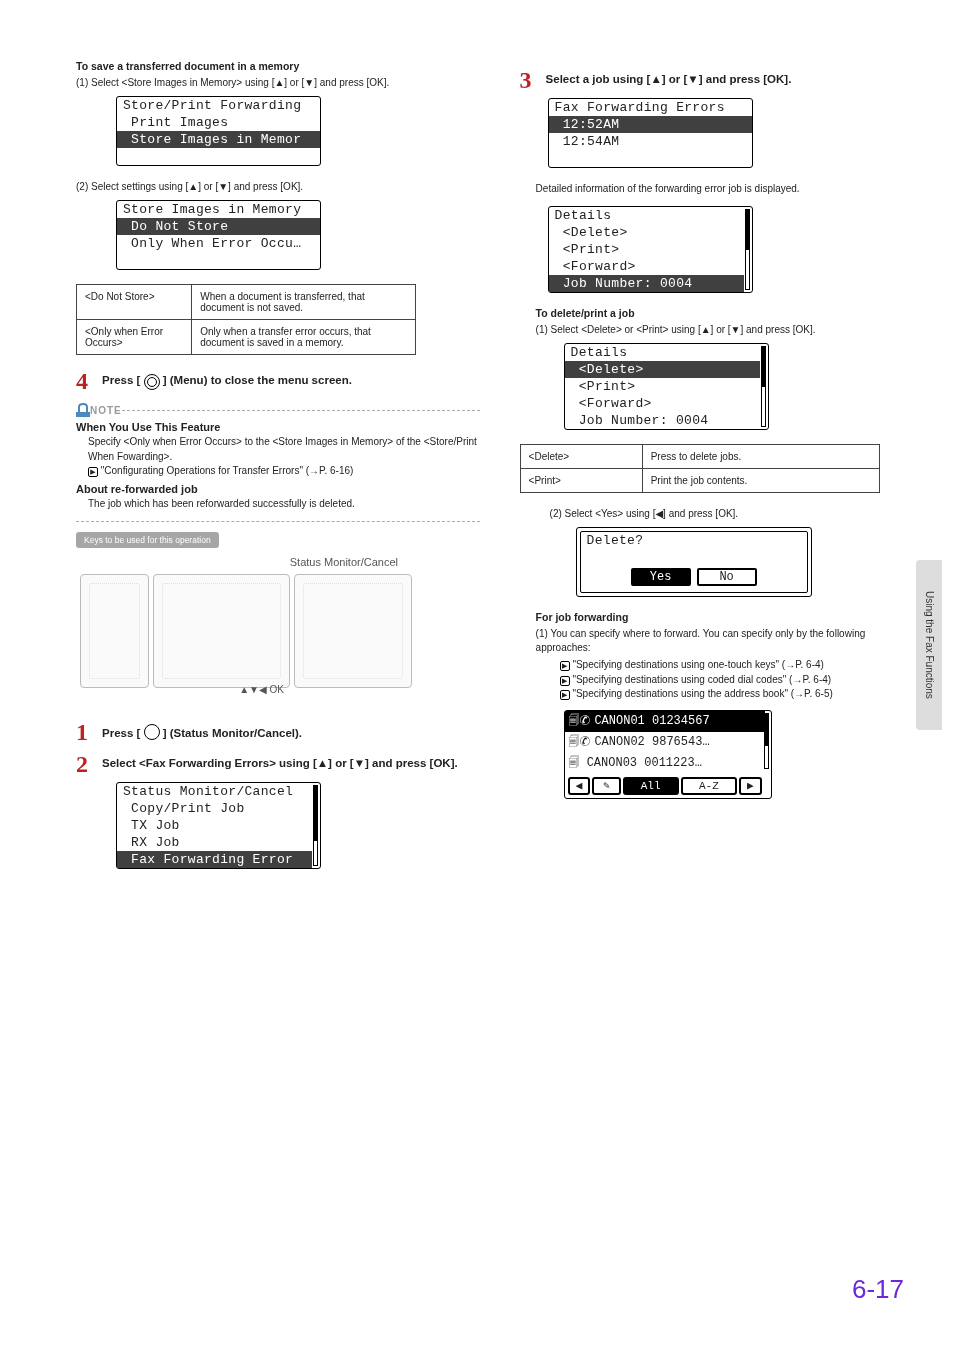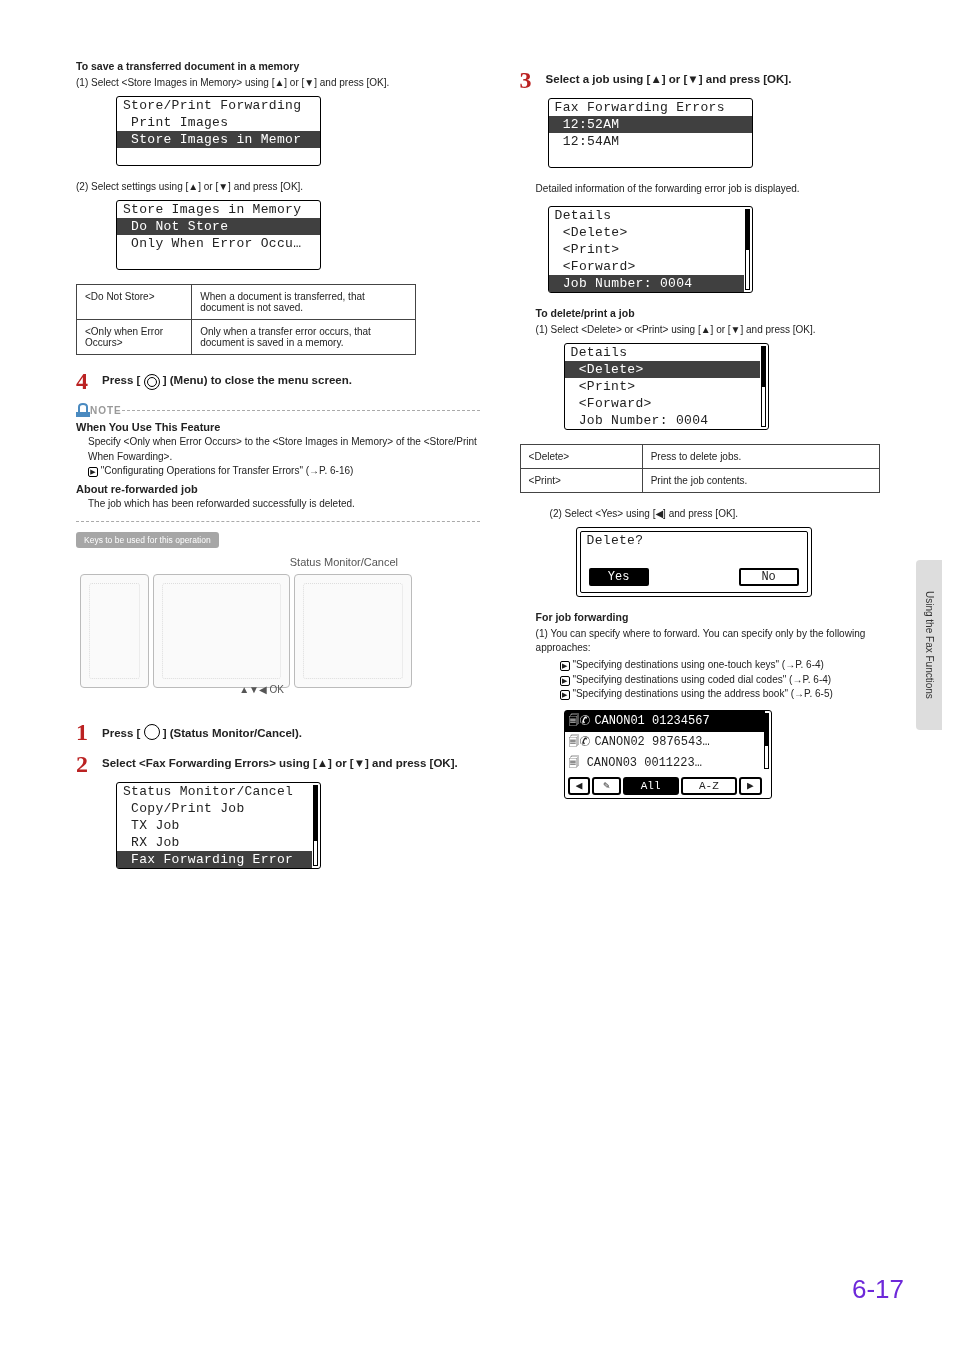--- a/index.html
+++ b/index.html
@@ -234,21 +234,21 @@
     </tbody>
       </table>
 
     <div class="substep" style="padding-left:30px">(2)  Select &lt;Yes&gt; using [◀] and press [OK].</div>
 
     <div class="lcd" style="margin-left:56px;width:236px">
       <div class="lcd-inner" style="padding:3px">
         <div style="border:1px solid #000;border-radius:2px;padding-bottom:4px">
           <div class="lcd-row">Delete?</div>
           <div class="lcd-row">&nbsp;</div>
-          <div style="display:flex;gap:6px;justify-content:space-between;padding:2px 8px">
+          <div style="display:flex;gap:6px;justify-content:center;padding:2px 8px">
             <div class="mono" style="border:2px solid #000;border-radius:2px;background:#000;color:#fff;width:60px;text-align:center;font-size:12px">Yes</div>
             <div class="mono" style="border:2px solid #000;border-radius:2px;width:60px;text-align:center;font-size:12px">No</div>
           </div>
         </div>
       </div>
     </div>
 
     <div class="bold-title indent1">For job forwarding</div>
     <div class="substep indent1">(1)  You can specify where to forward. You can specify only by the following approaches:</div>
     <div class="arrow-ref" style="padding-left:40px"><span class="circ-arrow">▶</span> <span>"Specifying destinations using one-touch keys" (→P. 6-4)</span></div>

